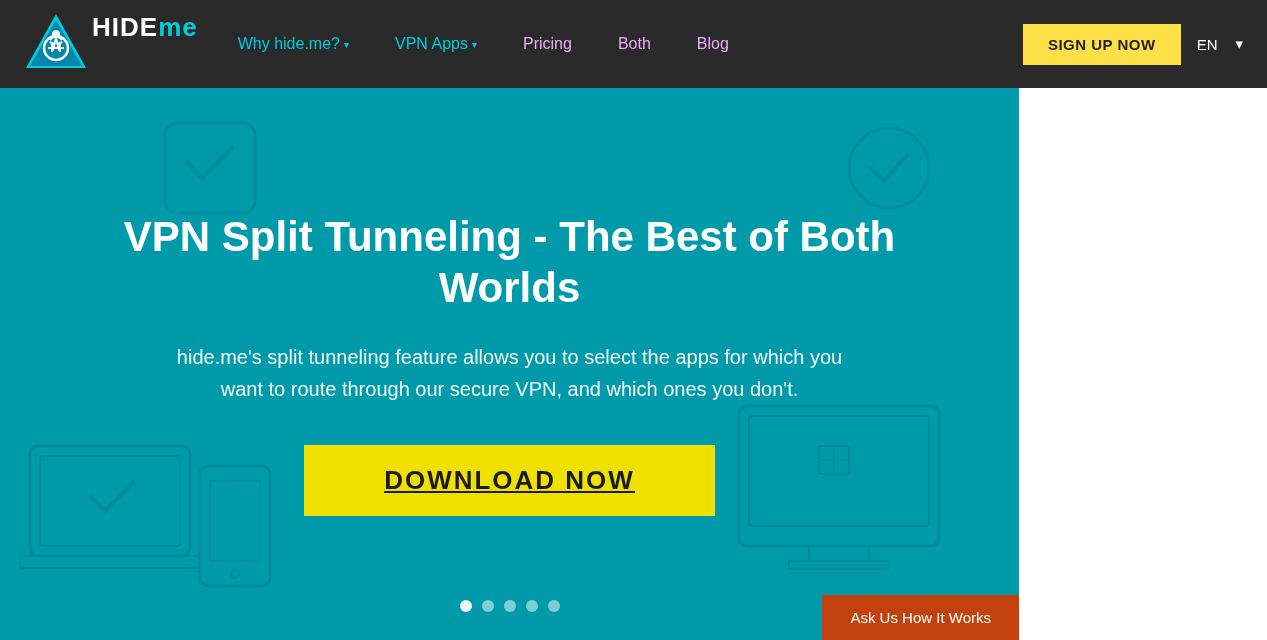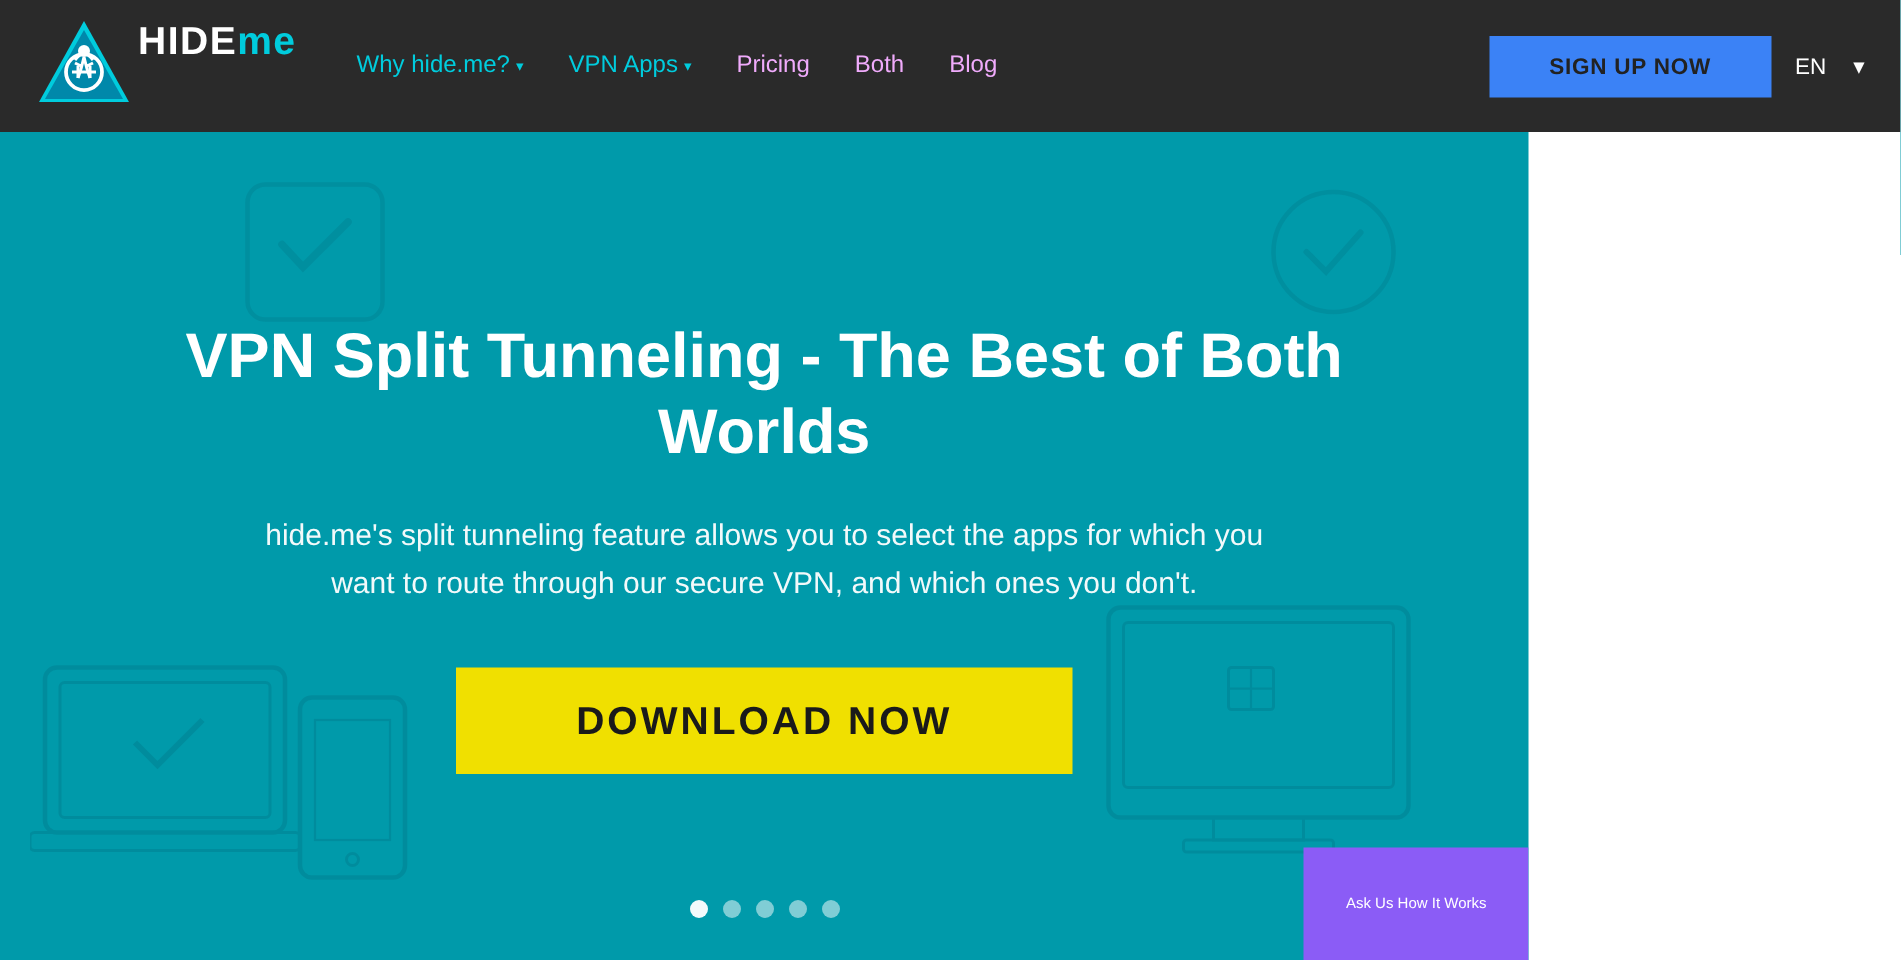--- a/index.html
+++ b/index.html
@@ -31,21 +31,21 @@
       font-weight: bold;
       color: white;
       letter-spacing: 1px;
     }
     .logo-text span {
       color: #00ccdd;
     }
     .nav-links {
       display: flex;
       align-items: center;
-      gap: 6px;
+      gap: 22px;
       flex: 1;
     }
     .nav-item {
       color: #00ccdd;
       text-decoration: none;
       font-size: 16px;
       padding: 8px 12px;
       display: flex;
       align-items: center;
       gap: 4px;
@@ -58,25 +58,25 @@
     .chevron {
       font-size: 10px;
       color: #00ccdd;
     }
     .nav-right {
       display: flex;
       align-items: center;
       gap: 16px;
     }
     .signup-btn {
-      background-color: #3b82f6;
+      background-color: #fde047;
       color: #222;
       font-weight: bold;
       font-size: 15px;
-      padding: 12px 40px;
+      padding: 12px 25px;
       border: none;
       cursor: pointer;
       text-transform: uppercase;
       letter-spacing: 0.5px;
     }
     .lang-selector {
       color: white;
       font-size: 15px;
       display: flex;
       align-items: center;
@@ -121,20 +121,21 @@
       background-color: #f0e000;
       color: #1a1a1a;
       font-size: 26px;
       font-weight: bold;
       padding: 20px 80px;
       border: none;
       cursor: pointer;
       text-transform: uppercase;
       letter-spacing: 2px;
       display: inline-block;
+      text-decoration: underline;
     }
 
     
     .slide-dots {
       position: absolute;
       bottom: 28px;
       left: 50%;
       transform: translateX(-50%);
       display: flex;
       gap: 10px;
@@ -148,24 +149,24 @@
     }
     .dot.active {
       background: rgba(255,255,255,0.95);
     }
 
     
     .ask-us-btn {
       position: absolute;
       bottom: 0;
       right: 0;
-      background-color: #8b5cf6;
+      background-color: #c2410c;
       color: white;
-      font-size: 10px;
-      padding: 32px 28px;
+      font-size: 15px;
+      padding: 14px 28px;
       border: none;
       cursor: pointer;
       z-index: 3;
     }
 
     
     .bg-left {
       position: absolute;
       left: 20px;
       bottom: 30px;

